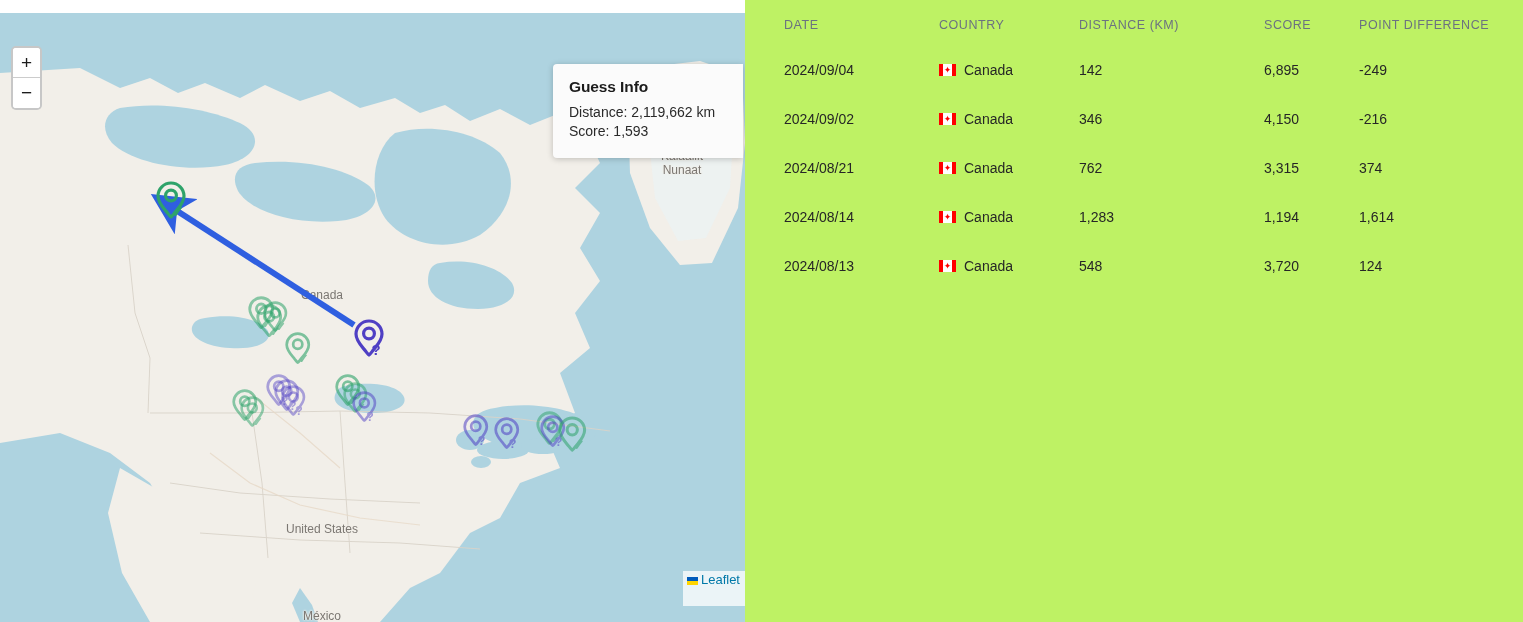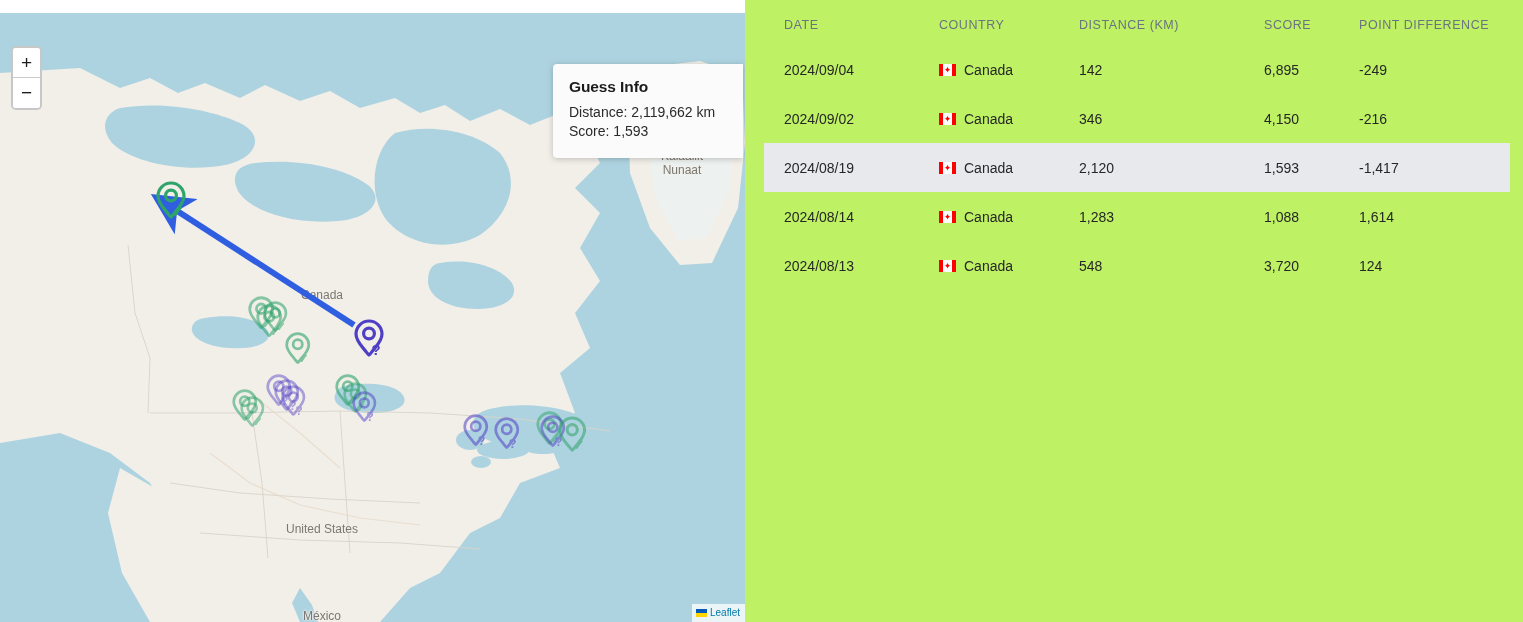--- a/index.html
+++ b/index.html
@@ -82,25 +82,25 @@
   .guess-info p {
     margin: 0 0 3px 0;
     font-size: 14px;
     color: #2a2a2a;
     white-space: nowrap;
   }
 
   
   .attribution {
     position: absolute;
-    right: 0; bottom: 0;
+    right: 0; bottom: 16px;
     background: rgba(255,255,255,0.75);
-    font-size: 10px;
+    font-size: 13px;
     color: #333;
-    padding: 1px 5px 1px 4px;
+    padding: 1px 5px 18px 4px;
     z-index: 45;
     line-height: 16px;
     font-family: "Liberation Sans", sans-serif;
   }
   .attribution .flag-ua {
     display: inline-block;
     width: 11px; height: 8px;
     vertical-align: -1px;
     margin-right: 3px;
     background: linear-gradient(to bottom, #005bbb 0 50%, #ffd500 50% 100%);
@@ -459,32 +459,32 @@
             <td>6,895</td>
             <td>-249</td>
           </tr>
           <tr>
             <td>2024/09/02</td>
             <td><span class="flag-img"><span class="flag-leaf">✦</span></span><span>Canada</span></td>
             <td>346</td>
             <td>4,150</td>
             <td>-216</td>
           </tr>
-          <tr class="active">
-            <td>2024/08/19</td>
+          <tr>
+            <td>2024/08/21</td>
             <td><span class="flag-img"><span class="flag-leaf">✦</span></span><span>Canada</span></td>
-            <td>2,120</td>
-            <td>1,593</td>
-            <td>-1,417</td>
+            <td>762</td>
+            <td>3,315</td>
+            <td>374</td>
           </tr>
           <tr>
             <td>2024/08/14</td>
             <td><span class="flag-img"><span class="flag-leaf">✦</span></span><span>Canada</span></td>
             <td>1,283</td>
-            <td>1,088</td>
+            <td>1,194</td>
             <td>1,614</td>
           </tr>
           <tr>
             <td>2024/08/13</td>
             <td><span class="flag-img"><span class="flag-leaf">✦</span></span><span>Canada</span></td>
             <td>548</td>
             <td>3,720</td>
             <td>124</td>
           </tr>
         </tbody>

